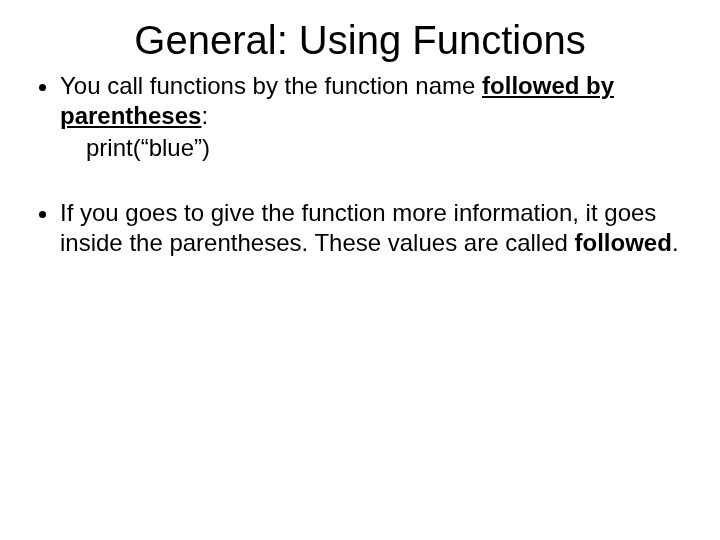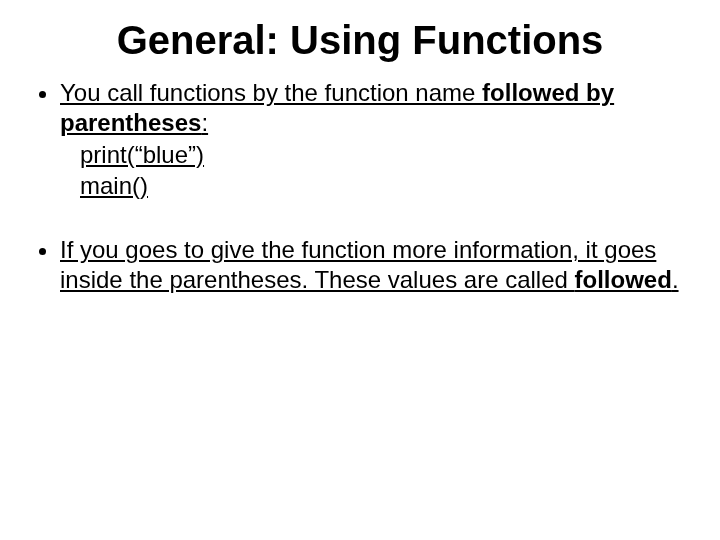--- a/index.html
+++ b/index.html
@@ -13,56 +13,54 @@
   }
   .slide {
     width: 720px;
     height: 540px;
     box-sizing: border-box;
     padding: 18px 36px 0 36px;
   }
   .title {
     font-size: 40px;
     text-align: center;
-    margin: 0 0 15px 0;
-    font-weight: bold;
+    margin: 0 0 8px 0;
+    font-weight: normal;
   }
   ul.top {
     margin: 0;
     padding: 0 0 0 24px;
     list-style: disc;
   }
   ul.top > li {
     font-size: 24px;
     line-height: 1.25;
     margin-bottom: 34px;
-    text-decoration: underline;
   }
   .indent-block {
-    margin-left: 20px;
+    margin-left: 26px;
     margin-top: 2px;
   }
   .code-line {
     font-size: 24px;
     line-height: 1.28;
   }
   .uline { text-decoration: underline; }
   .bold  { font-weight: bold; }
 </style>
 </head>
 <body>
 
 <div class="slide">
   <h1 class="title">General: Using Functions</h1>
 
   <ul class="top">
     <li>
       <span>You call functions by the function name </span><span class="uline bold">followed by parentheses</span><span>:</span>
       <div class="indent-block">
         <div class="code-line">print(“blue”)</div>
-        <div class="code-line">main()</div>
       </div>
     </li>
     <li>
       <span>If you goes to give the function more information, it goes inside the parentheses.  These values are called </span><span class="bold">followed</span><span>.</span>
     </li>
   </ul>
 </div>
 
 </body></html>

